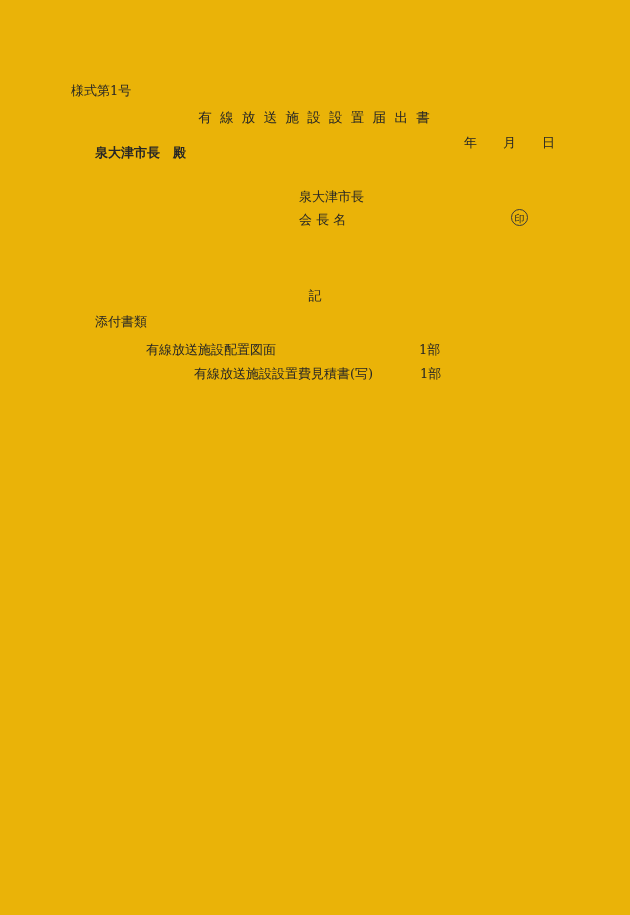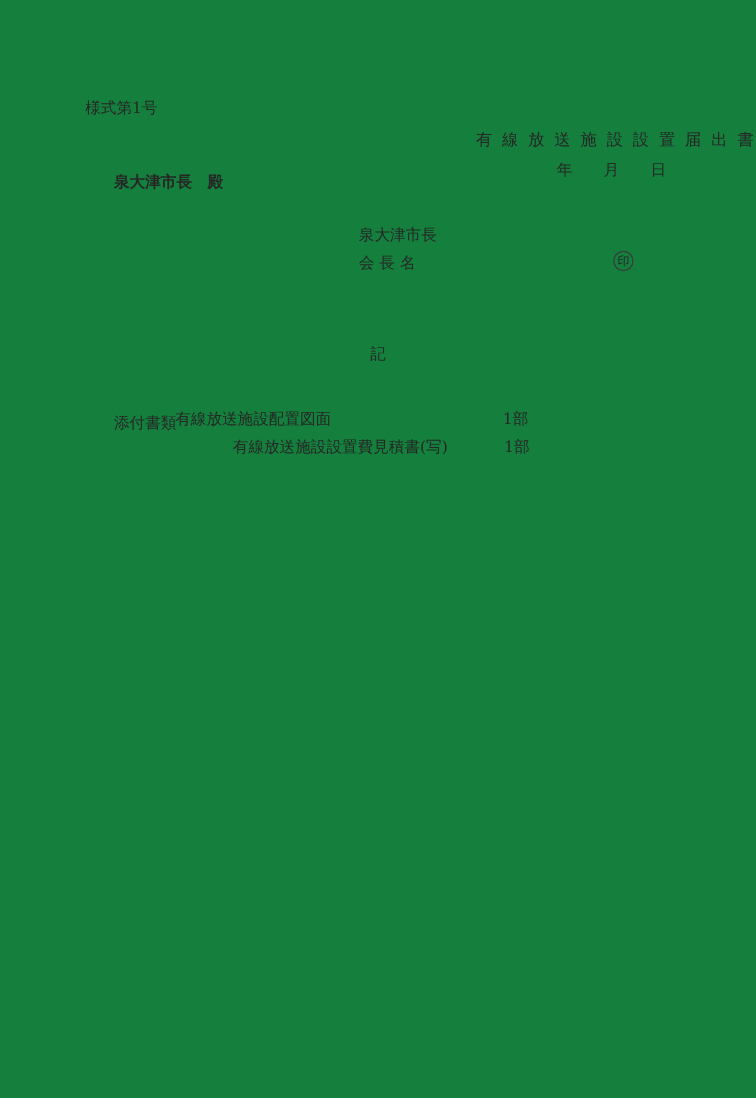--- a/index.html
+++ b/index.html
@@ -6,31 +6,31 @@
   html, body {
     margin: 0;
     padding: 0;
     background: #ffffff;
   }
   .page {
     position: relative;
     width: 630px;
     height: 915px;
     margin: 0 auto;
-    background: #15803d;
+    background: #eab308;
     font-family: "DejaVu Serif", "Liberation Serif", serif;
     color: #262626;
     font-size: 13px;
     line-height: 1.2;
     overflow: hidden;
   }
   .abs { position: absolute; white-space: nowrap; }
 
   .form-number   { left: 71px;  top: 83px; }
-  .doc-title     { left: 0;     top: 109px; width: 630px; text-align: right;
+  .doc-title     { left: 0;     top: 109px; width: 630px; text-align: center;
                    font-size: 13.5px; letter-spacing: 2px; }
   .date-line     { left: 464px; top: 135px; }
   .addressee     { left: 95px;  top: 145px; font-weight: bold; }
   .assoc-label   { left: 299px; top: 189px; }
   .chairman-row  { left: 299px; top: 212px; }
 
   .seal {
     position: absolute;
     left: 511px;
     top: 209px;
@@ -44,21 +44,21 @@
     box-sizing: border-box;
   }
   .seal span {
     font-size: 10px;
     line-height: 1;
     transform: translateY(0.5px);
   }
 
   .body-text     { left: 98px;  top: 234px; width: 480px; }
   .record        { left: 0;     top: 288px; width: 630px; text-align: center; }
-  .att-heading   { left: 95px;  top: 314px; margin-top: 32px; }
+  .att-heading   { left: 95px;  top: 314px; }
 
   .attachment-row {
     position: absolute;
     left: 146px;
     display: flex;
     white-space: nowrap;
   }
   .attachment-row .att-name { display: inline-block; width: 226px; }
   .attachment-row.row-0 { top: 342px; gap: 47px; }
   .attachment-row.row-1 { top: 366px; margin-left: 48px; }

